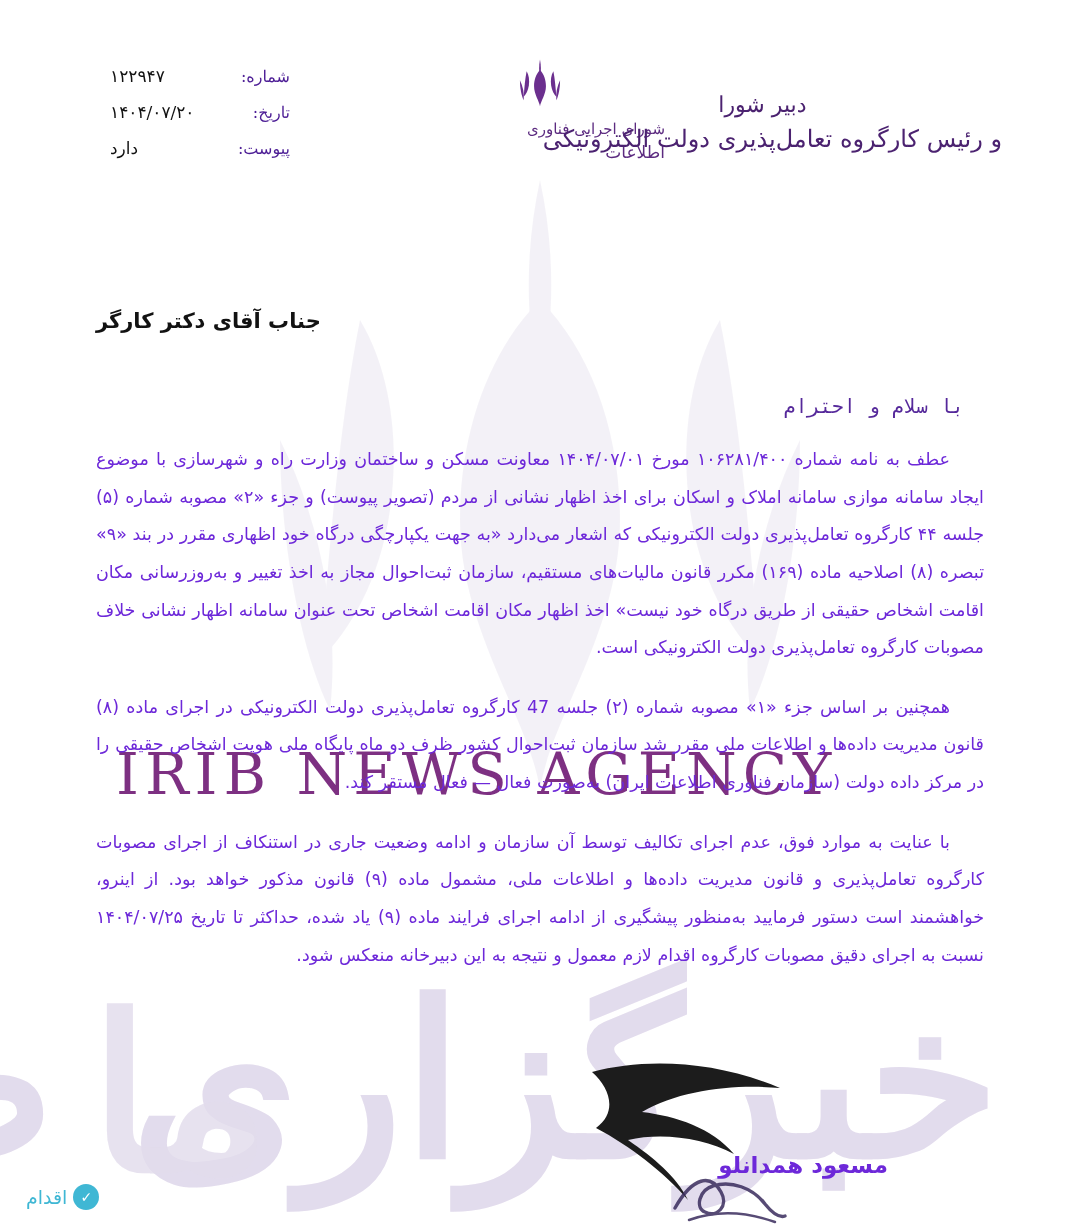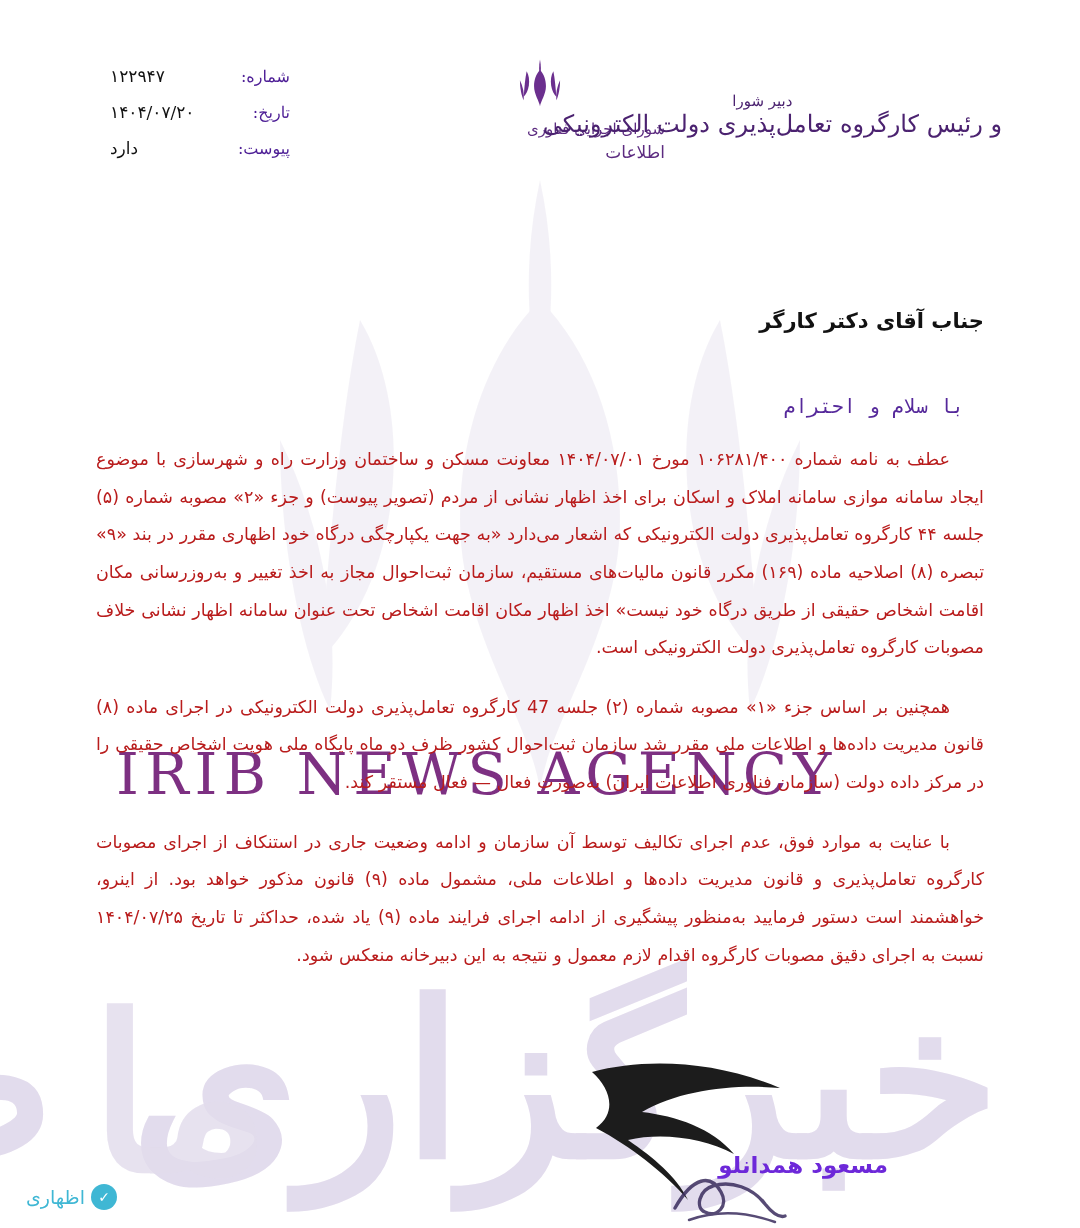--- a/index.html
+++ b/index.html
@@ -126,35 +126,36 @@
 
   .org-block {
     position: absolute;
     top: 92px;
     right: 78px;
     text-align: center;
     color: #4b2270;
     font-family: "DejaVu Serif", serif;
   }
   .org-line1 {
-    font-size: 15px;
+    font-size: 22px;
+    margin-bottom: 8px;
   }
   .org-line2 {
     font-size: 24px;
     margin-left: 20px;
   }
 
   
   .content {
     position: relative;
     padding: 0 96px 0 96px;
     z-index: 2;
   }
   .addressee {
-    text-align: right;
+    text-align: left;
     font-weight: bold;
     color: #121212;
     font-size: 21px;
     margin-top: 110px;
     line-height: 2.0;
     font-family: "DejaVu Sans", sans-serif;
   }
   .addressee .l2 {
     font-size: 20px;
   }
@@ -165,21 +166,21 @@
     font-size: 20px;
     font-family: Liberation Mono, monospace;
     opacity: 0.95;
   }
   .para {
     margin-top: 22px;
     text-align: justify;
     text-align-last: right;
     font-size: 17.5px;
     line-height: 2.15;
-    color: #b91c1c;
+    color: #6d28d9;
     text-indent: 34px;
   }
   .sig-area {
     position: relative;
     margin-top: 70px;
     height: 200px;
   }
   .sig-name {
     position: absolute;
     right: 96px;
@@ -311,17 +312,17 @@
       </svg>
       <svg class="sig-scribble" viewBox="0 0 120 60" aria-hidden="true">
         <path d="M6 42 C24 10 42 8 52 26 C60 40 48 52 36 46 C26 42 30 24 44 20 C62 14 84 22 96 38 C104 48 110 52 116 50" fill="none" stroke="#3a2c5d" stroke-width="3.4" stroke-linecap="round"></path>
         <path d="M20 54 C48 44 78 46 106 56" fill="none" stroke="#3a2c5d" stroke-width="2.4" stroke-linecap="round"></path>
       </svg>
       <div class="sig-name">مسعود همدانلو</div>
     </div>
   </div>
 
   <div class="footer-badge">
-    <span class="badge-text">اظهاری</span>
+    <span class="badge-text">اقدام</span>
     <span class="badge-circle">✓</span>
   </div>
 
 </div>
 
 </body></html>

